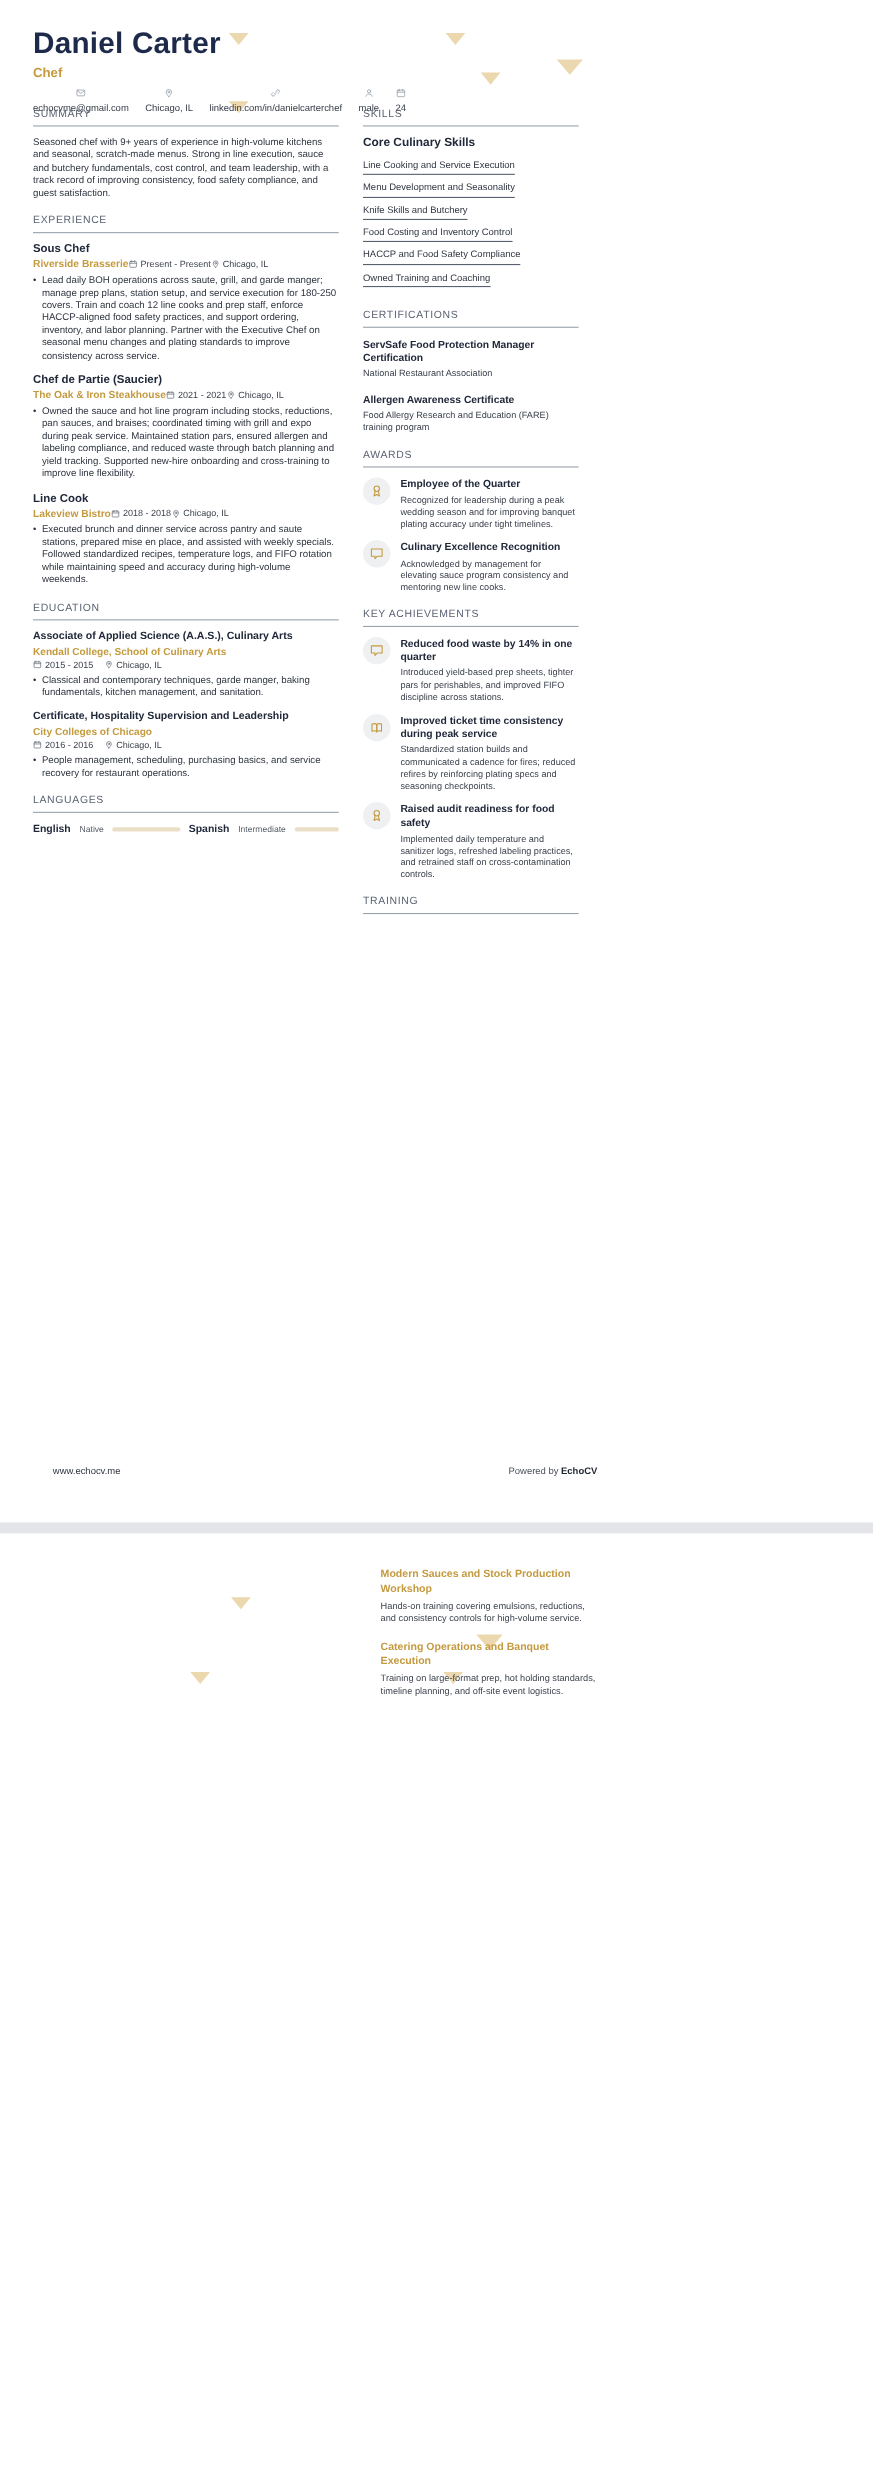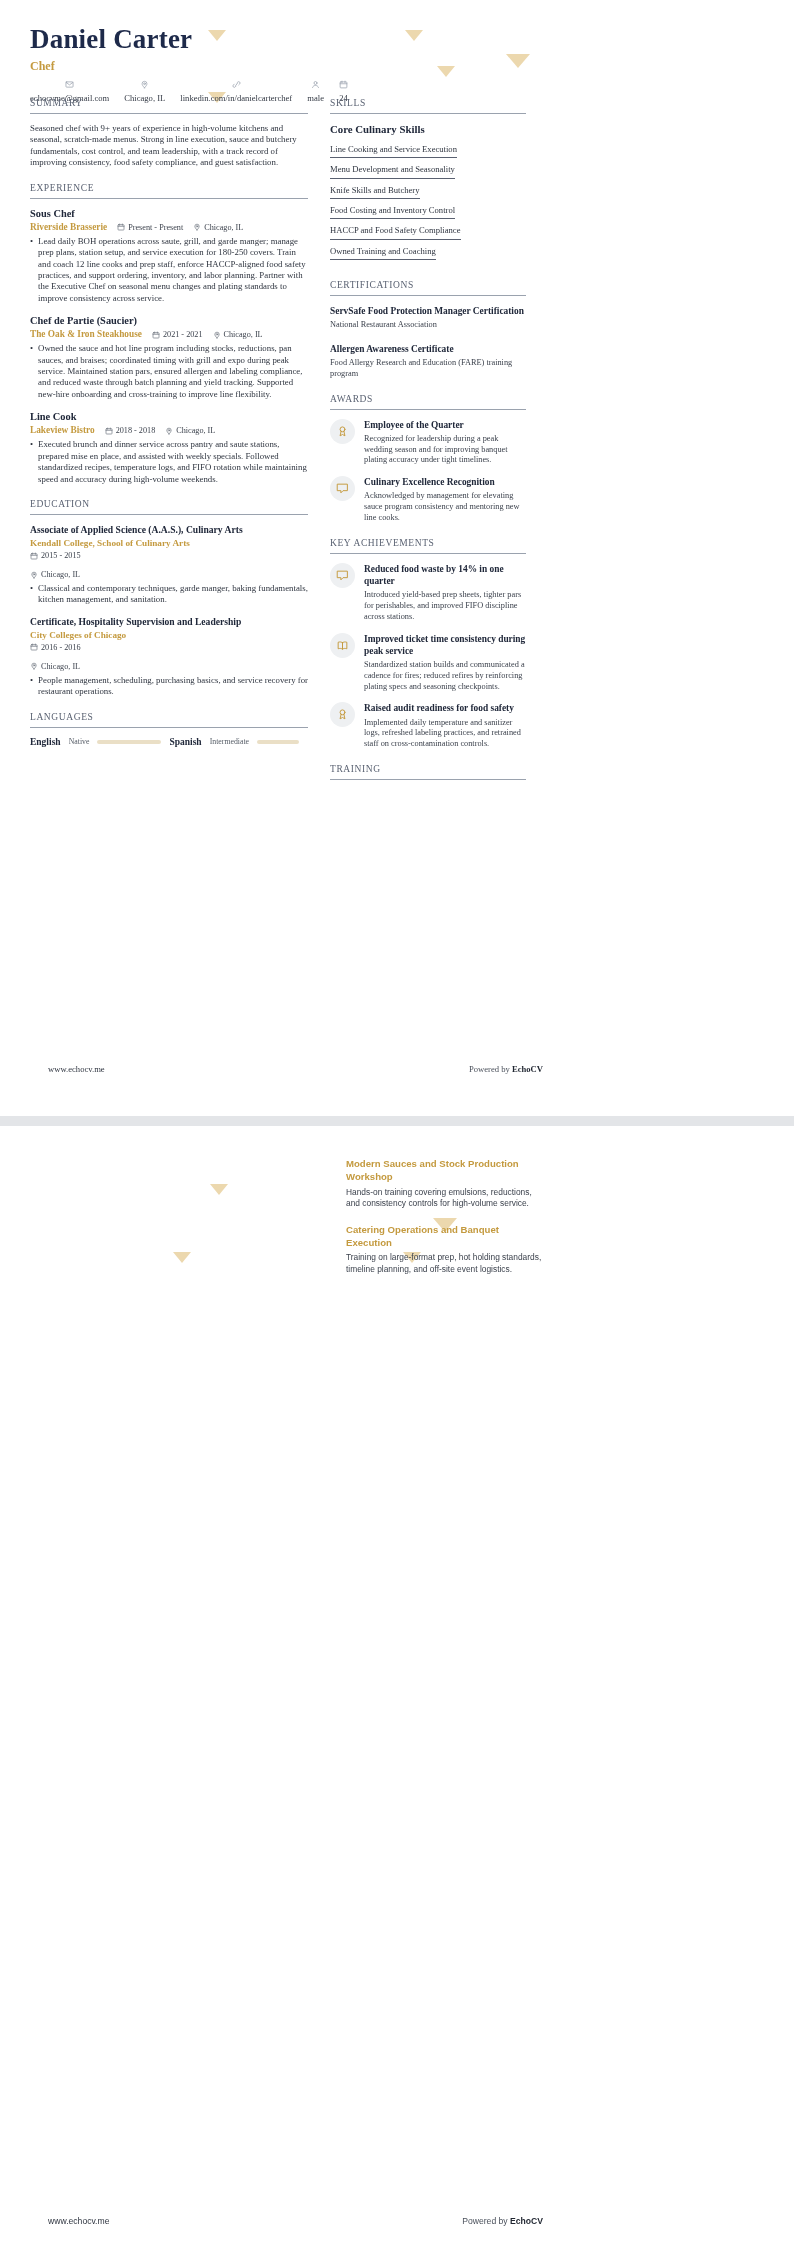--- a/index.html
+++ b/index.html
@@ -3,21 +3,21 @@
 <meta charset="utf-8">
 <style>
   html,body{margin:0;padding:0;}
   body{
     width:794px;
     background:#e9ebee;
     font-family:"Liberation Sans", sans-serif;
     color:#2f3540;
   }
   .page{position:relative;width:794px;background:#ffffff;overflow:hidden;}
-  .page-1{height:1116px;font-family:Liberation Serif, serif;}
+  .page-1{height:1384px;}
   .page-gap{height:10px;background:#e3e5e8;}
   .page-2{height:1120px;}
 
   
   .header{position:absolute;left:30px;top:24px;}
   .name{font-size:27px;font-weight:bold;color:#1e2a4a;letter-spacing:.2px;}
   .job-title{font-size:12px;color:#c49a3f;font-weight:bold;margin-top:4px;}
   .contact-row{position:absolute;left:30px;top:80px;display:flex;gap:15px;align-items:center;}
   .contact{display:flex;align-items:center;gap:4px;font-size:8.6px;color:#333944;flex-direction:column;}
   .cicon{display:flex;}
@@ -28,31 +28,31 @@
   .col-right{position:absolute;left:330px;top:98px;width:196px;}
   .p2-col{position:absolute;left:346px;top:32px;width:196px;}
 
   .section{margin-bottom:14px;}
   .sec-head{font-size:9.5px;color:#5a6272;letter-spacing:.6px;padding-bottom:5px;border-bottom:1px solid #9aa2ae;margin-bottom:9px;font-weight:normal;}
 
   .summary-text{font-size:8.8px;line-height:1.3;color:#2f3540;}
 
   .job{margin-bottom:11px;}
   .job-name{font-size:10.4px;font-weight:bold;color:#20283a;margin-bottom:3px;}
-  .job-meta{display:flex;align-items:flex-end;gap:10px;margin-bottom:4px;flex-wrap:wrap;}
+  .job-meta{display:flex;align-items:center;margin-bottom:4px;flex-wrap:wrap;}
   .company{color:#c49a3f;font-weight:bold;font-size:9.3px;}
   .meta-item{display:flex;gap:3px;align-items:center;color:#3c424d;font-size:8.2px;}
   .meta-item svg{width:8px;height:8px;stroke:#6a717c;fill:none;stroke-width:2;stroke-linecap:round;stroke-linejoin:round;}
   .bullet{display:flex;gap:5px;font-size:8.8px;line-height:1.3;color:#2f3540;}
   .bullet .dot{flex:none;}
 
   .edu{margin-bottom:10px;}
   .edu-degree{font-size:9.6px;font-weight:bold;color:#20283a;line-height:1.25;margin-bottom:2px;}
   .edu-school{color:#c49a3f;font-weight:bold;font-size:9.2px;margin-bottom:3px;}
-  .edu-meta{display:flex;gap:10px;margin-bottom:4px;flex-direction:column;}
+  .edu-meta{display:flex;gap:10px;margin-bottom:4px;}
 
   .lang-row{display:flex;align-items:center;gap:8px;}
   .lang-name{font-weight:bold;font-size:9.5px;color:#20283a;}
   .lang-level{font-size:7.8px;color:#555c66;}
   .bar{height:4px;border-radius:2px;background:#eadfc6;overflow:hidden;}
   .bar-0{width:64px;}
   .bar-1{width:42px;}
   .fill{height:100%;border-radius:2px;background:linear-gradient(90deg,#8a5a22,#d2a942);}
 
   .skill-group-title{font-size:10.8px;font-weight:bold;color:#20283a;margin-bottom:9px;}

